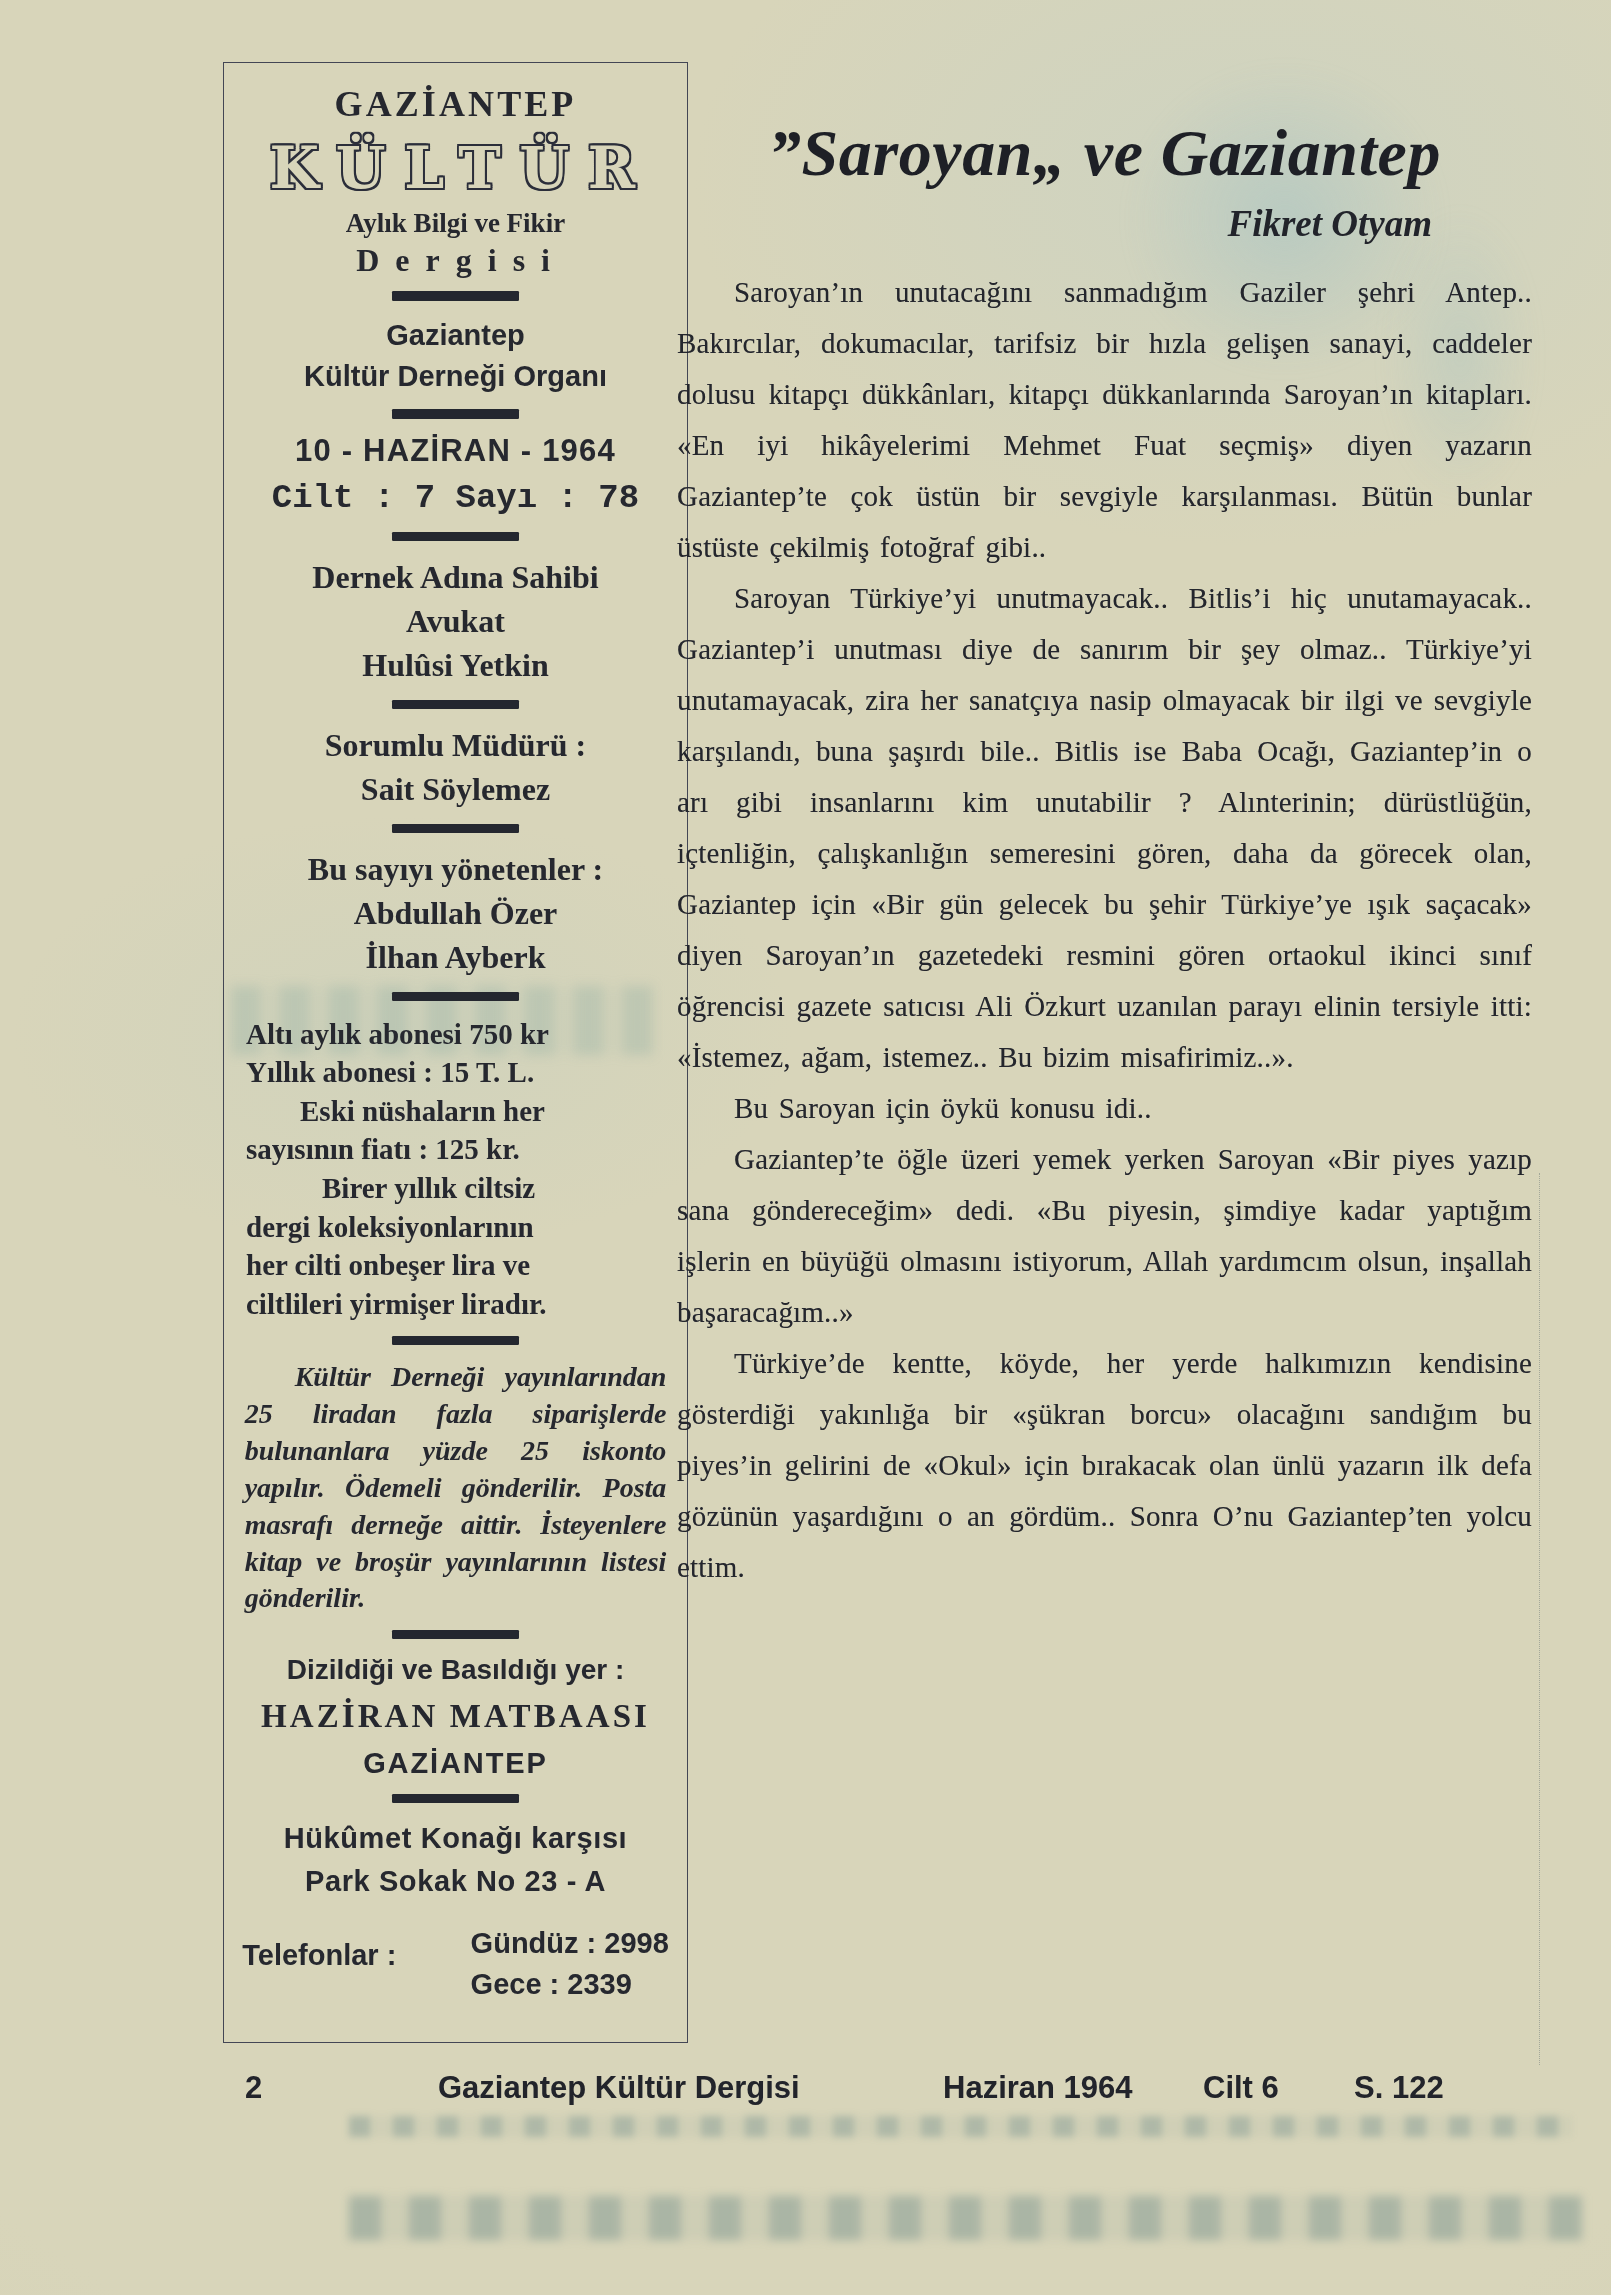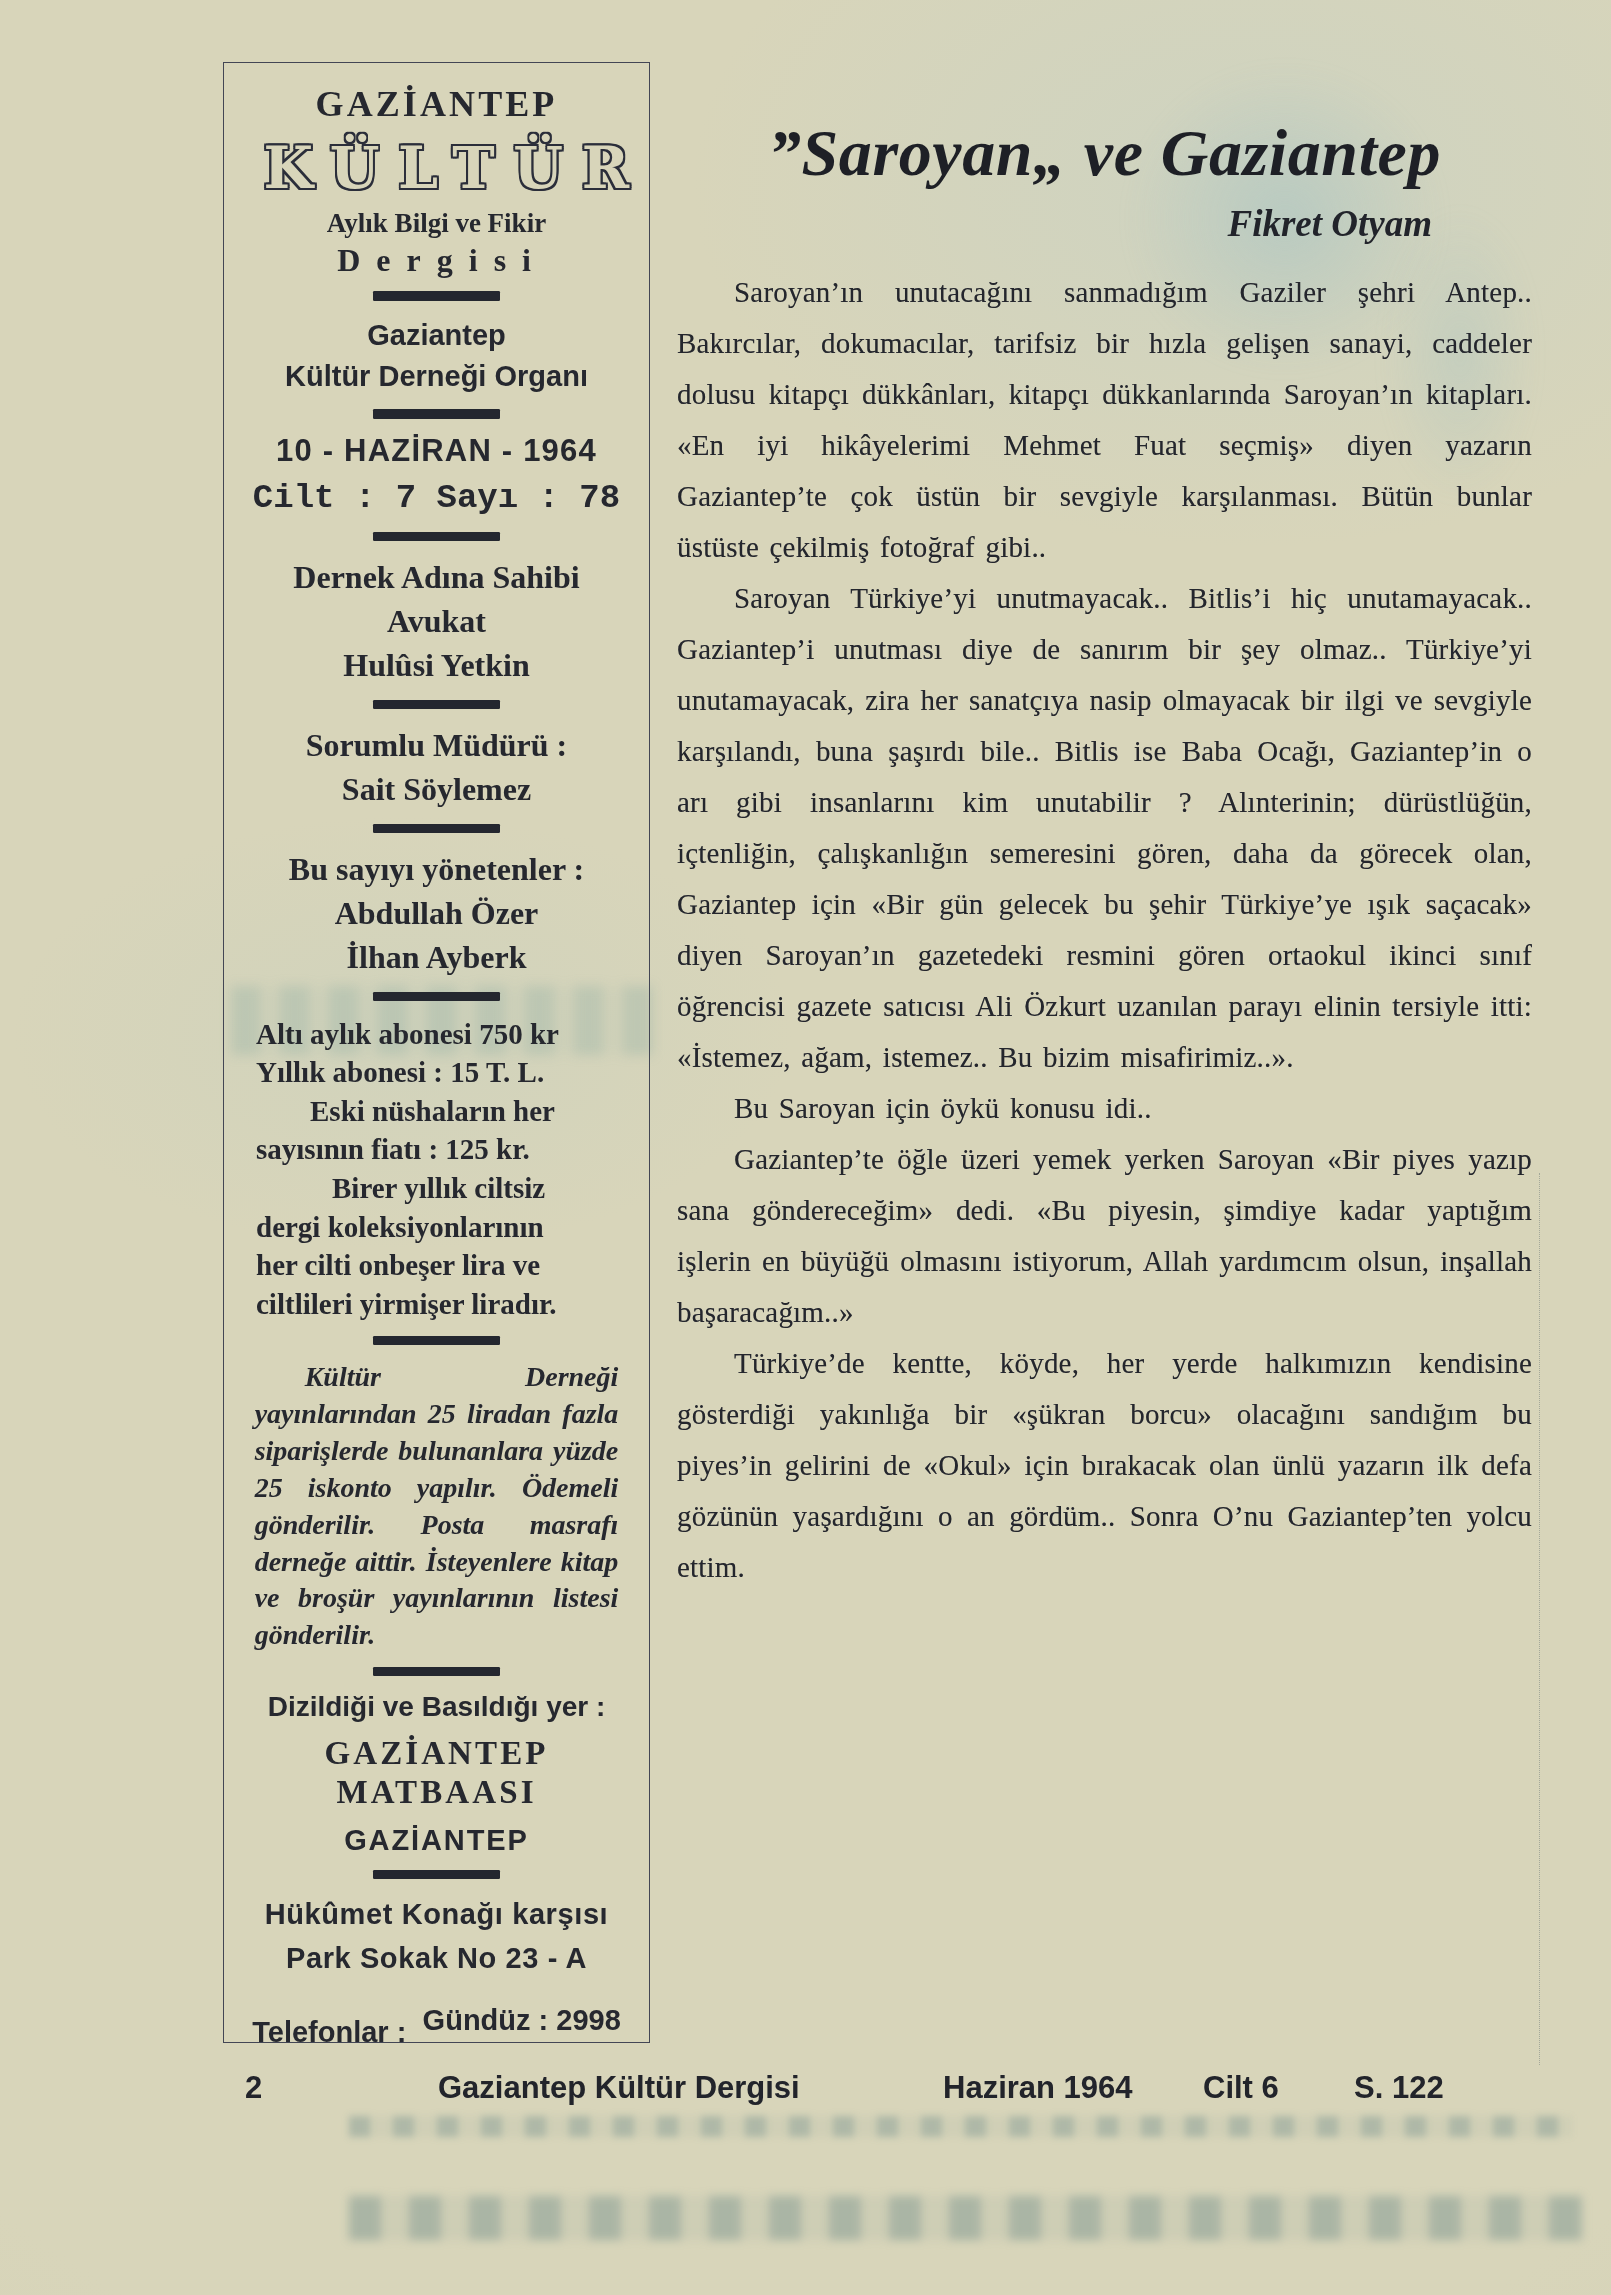--- a/index.html
+++ b/index.html
@@ -21,23 +21,23 @@
     background:repeating-linear-gradient(90deg, rgba(110,155,150,0.22) 0 29px, rgba(110,155,150,0.05) 29px 49px); filter:blur(5.6px);}
   .stain-band-1{left:349px; top:2116px; width:1223px; height:21px;
     background:repeating-linear-gradient(90deg, rgba(80,120,125,0.30) 0 21px, rgba(80,120,125,0.06) 21px 44px); filter:blur(3.7px);}
   .stain-band-2{left:349px; top:2196px; width:1235px; height:44px;
     background:repeating-linear-gradient(90deg, rgba(75,115,120,0.32) 0 32px, rgba(75,115,120,0.07) 32px 60px); filter:blur(5px);}
   .edge-dotted{position:absolute; left:1539px; top:1173px; height:892px; width:0;
     border-left:1.9px dotted rgba(70,85,95,0.35);}
 
   
   .mast{
-    position:absolute; left:223px; top:62px; width:427px; height:1981px;
+    position:absolute; left:223px; top:62px; width:465px; height:1981px;
     border:1.9px solid #434654; box-sizing:border-box; overflow:hidden;
-    padding:21px 27px 0; text-align:center;
+    padding:21px 17px 0; text-align:center;
   }
   .bar{width:127px; height:9.4px; background:#24272f; margin:12.5px auto 13.7px; border-radius:1.2px;}
   .mh-city{font-weight:bold; font-size:36px; line-height:1.15; letter-spacing:3.1px; font-family:"Liberation Serif",serif;}
   .mh-title{
     margin-top:11.2px; font-family:"DejaVu Serif",serif; font-weight:bold;
     font-size:57px; line-height:1.08; letter-spacing:18.7px; padding-left:12.5px;
     color:#d8d5ba;
     text-shadow:-1.9px -1.9px 0 #2b2e3a, 1.9px -1.9px 0 #2b2e3a, -1.9px 1.9px 0 #2b2e3a, 1.9px 1.9px 0 #2b2e3a,
                 -1.9px 0 0 #2b2e3a, 1.9px 0 0 #2b2e3a, 0 -1.9px 0 #2b2e3a, 0 1.9px 0 #2b2e3a;
   }
@@ -142,21 +142,21 @@
       <div>ciltlileri yirmişer liradır.</div>
     </div>
 
     <div class="bar"></div>
 
     <p class="notice">Kültür Derneği yayınlarından 25 liradan fazla siparişlerde bulunanlara yüzde 25 iskonto yapılır. Ödemeli gönderilir. Posta masrafı derneğe aittir. İsteyenlere kitap ve broşür yayınlarının listesi gönderilir.</p>
 
     <div class="bar"></div>
 
     <div class="print-label sans">Dizildiği  ve  Basıldığı  yer :</div>
-    <div class="print-name">GAZİANTEP  MATBAASI</div>
+    <div class="print-name">HAZİRAN  MATBAASI</div>
     <div class="print-city sans">GAZİANTEP</div>
 
     <div class="bar"></div>
 
     <div class="office-line sans">Hükûmet  Konağı   karşısı</div>
     <div class="office-line sans">Park  Sokak  No  23 - A</div>
 
     <div class="phones">
       <div class="phones-label sans">Telefonlar :</div>
       <div class="phones-col">

